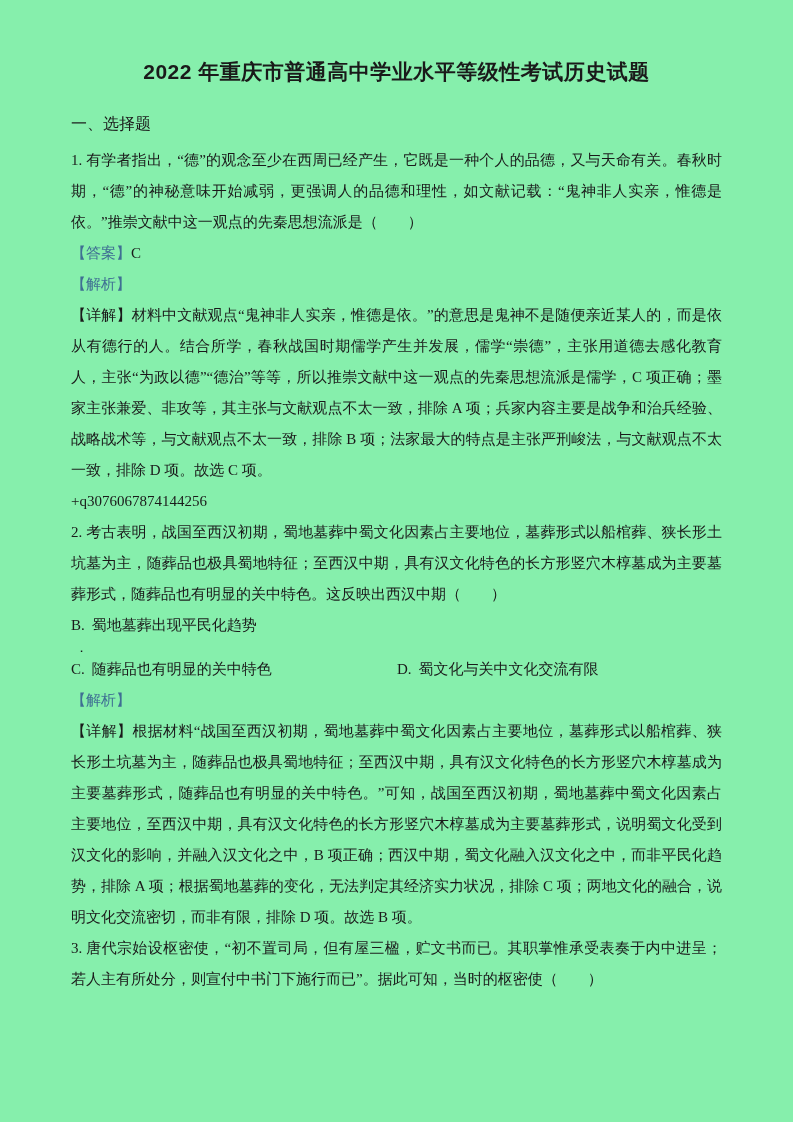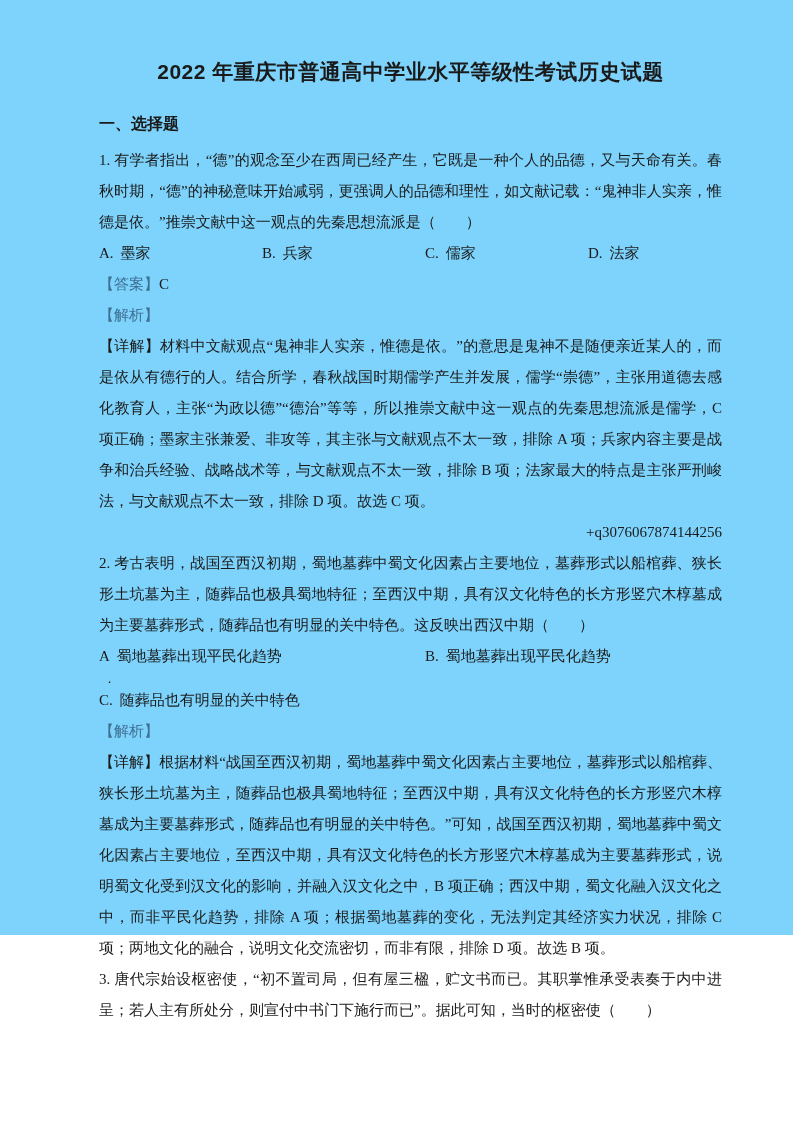--- a/index.html
+++ b/index.html
@@ -3,90 +3,84 @@
 <meta charset="utf-8">
 <style>
   * { margin:0; padding:0; box-sizing:border-box; }
   html, body { background:#ffffff; }
   body {
     width:793px; height:1122px;
     font-family:"Liberation Serif","DejaVu Serif",serif;
     color:#1a1a1a;
     overflow:hidden;
   }
-  .page { width:793px; height:935px; padding:58px 71px 0 99px; background:#7dd3fc; }
+  .page { width:793px; height:1122px; padding:58px 71px 0 71px; background:#86efac; }
 
   .title {
     font-family:"Liberation Sans","DejaVu Sans",sans-serif;
     font-size:21px; font-weight:bold; text-align:center;
     line-height:28px; letter-spacing:0.5px;
   }
   .section {
     font-family:"Liberation Sans","DejaVu Sans",sans-serif;
-    font-size:16px; font-weight:bold;
+    font-size:16px; font-weight:normal;
     margin-top:22px; margin-bottom:6px; line-height:31px;
   }
 
   .para, .line, .opt-row {
     font-size:15px; line-height:31px; text-align:justify;
   }
   .line { text-align:left; }
 
   .opt-row { display:grid; text-align:left; }
   .opt-row.four-col { grid-template-columns:163px 163px 163px 1fr; }
   .opt-row.two-col  { grid-template-columns:326px 1fr; }
   .opt { white-space:nowrap; }
   .opt-key { margin-right:7px; }
 
   .blue { color:var(--label-blue,#3f6f93); }
 
   .stray-line { line-height:13px; font-size:13px; padding-left:4px; }
 
-  .watermark { font-size:15px; line-height:31px; text-align:right; }
+  .watermark { font-size:15px; line-height:31px; text-align:left; }
 </style>
 </head>
 <body style="color: rgb(26, 26, 26); background: rgb(255, 255, 255);">
 
 <div class="page">
 
   <h1 class="title">2022 年重庆市普通高中学业水平等级性考试历史试题</h1>
 
   <h2 class="section">一、选择题</h2>
 
   <section>
     <p class="para">1. 有学者指出，“德”的观念至少在西周已经产生，它既是一种个人的品德，又与天命有关。春秋时期，“德”的神秘意味开始减弱，更强调人的品德和理性，如文献记载：“鬼神非人实亲，惟德是依。”推崇文献中这一观点的先秦思想流派是（　　）</p>
 
-    <div class="opt-row four-col">
-      <span class="opt"><span class="opt-key">A.</span><span>墨家</span></span>
-      <span class="opt"><span class="opt-key">B.</span><span>兵家</span></span>
-      <span class="opt"><span class="opt-key">C.</span><span>儒家</span></span>
-      <span class="opt"><span class="opt-key">D.</span><span>法家</span></span>
-    </div>
 
     <p class="line"><span class="blue">【答案】</span><span>C</span></p>
 
     <p class="line"><span class="blue">【解析】</span></p>
 
     <p class="para"><span>【详解】</span><span>材料中文献观点“鬼神非人实亲，惟德是依。”的意思是鬼神不是随便亲近某人的，而是依从有德行的人。结合所学，春秋战国时期儒学产生并发展，儒学“崇德”，主张用道德去感化教育人，主张“为政以德”“德治”等等，所以推崇文献中这一观点的先秦思想流派是儒学，C 项正确；墨家主张兼爱、非攻等，其主张与文献观点不太一致，排除 A 项；兵家内容主要是战争和治兵经验、战略战术等，与文献观点不太一致，排除 B 项；法家最大的特点是主张严刑峻法，与文献观点不太一致，排除 D 项。故选 C 项。</span></p>
 
     <p class="watermark">+q3076067874144256</p>
   </section>
 
   <section>
     <p class="para">2. 考古表明，战国至西汉初期，蜀地墓葬中蜀文化因素占主要地位，墓葬形式以船棺葬、狭长形土坑墓为主，随葬品也极具蜀地特征；至西汉中期，具有汉文化特色的长方形竖穴木椁墓成为主要墓葬形式，随葬品也有明显的关中特色。这反映出西汉中期（　　）</p>
 
     <div class="opt-row two-col">
-      <span class="opt"><span class="opt-key">A</span><span>蜀地墓葬出现平民化趋势</span></span>
       <span class="opt"><span class="opt-key">B.</span><span>蜀地墓葬出现平民化趋势</span></span>
     </div>
 
     <div class="stray-line">．</div>
 
     <div class="opt-row two-col">
       <span class="opt"><span class="opt-key">C.</span><span>随葬品也有明显的关中特色</span></span>
+      <span class="opt"><span class="opt-key">D.</span><span>蜀文化与关中文化交流有限</span></span>
     </div>
 
 
     <p class="line"><span class="blue">【解析】</span></p>
 
     <p class="para"><span>【详解】</span><span>根据材料“战国至西汉初期，蜀地墓葬中蜀文化因素占主要地位，墓葬形式以船棺葬、狭长形土坑墓为主，随葬品也极具蜀地特征；至西汉中期，具有汉文化特色的长方形竖穴木椁墓成为主要墓葬形式，随葬品也有明显的关中特色。”可知，战国至西汉初期，蜀地墓葬中蜀文化因素占主要地位，至西汉中期，具有汉文化特色的长方形竖穴木椁墓成为主要墓葬形式，说明蜀文化受到汉文化的影响，并融入汉文化之中，B 项正确；西汉中期，蜀文化融入汉文化之中，而非平民化趋势，排除 A 项；根据蜀地墓葬的变化，无法判定其经济实力状况，排除 C 项；两地文化的融合，说明文化交流密切，而非有限，排除 D 项。故选 B 项。</span></p>
   </section>
 
   <section>
     <p class="para">3. 唐代宗始设枢密使，“初不置司局，但有屋三楹，贮文书而已。其职掌惟承受表奏于内中进呈；若人主有所处分，则宣付中书门下施行而已”。据此可知，当时的枢密使（　　）</p>

